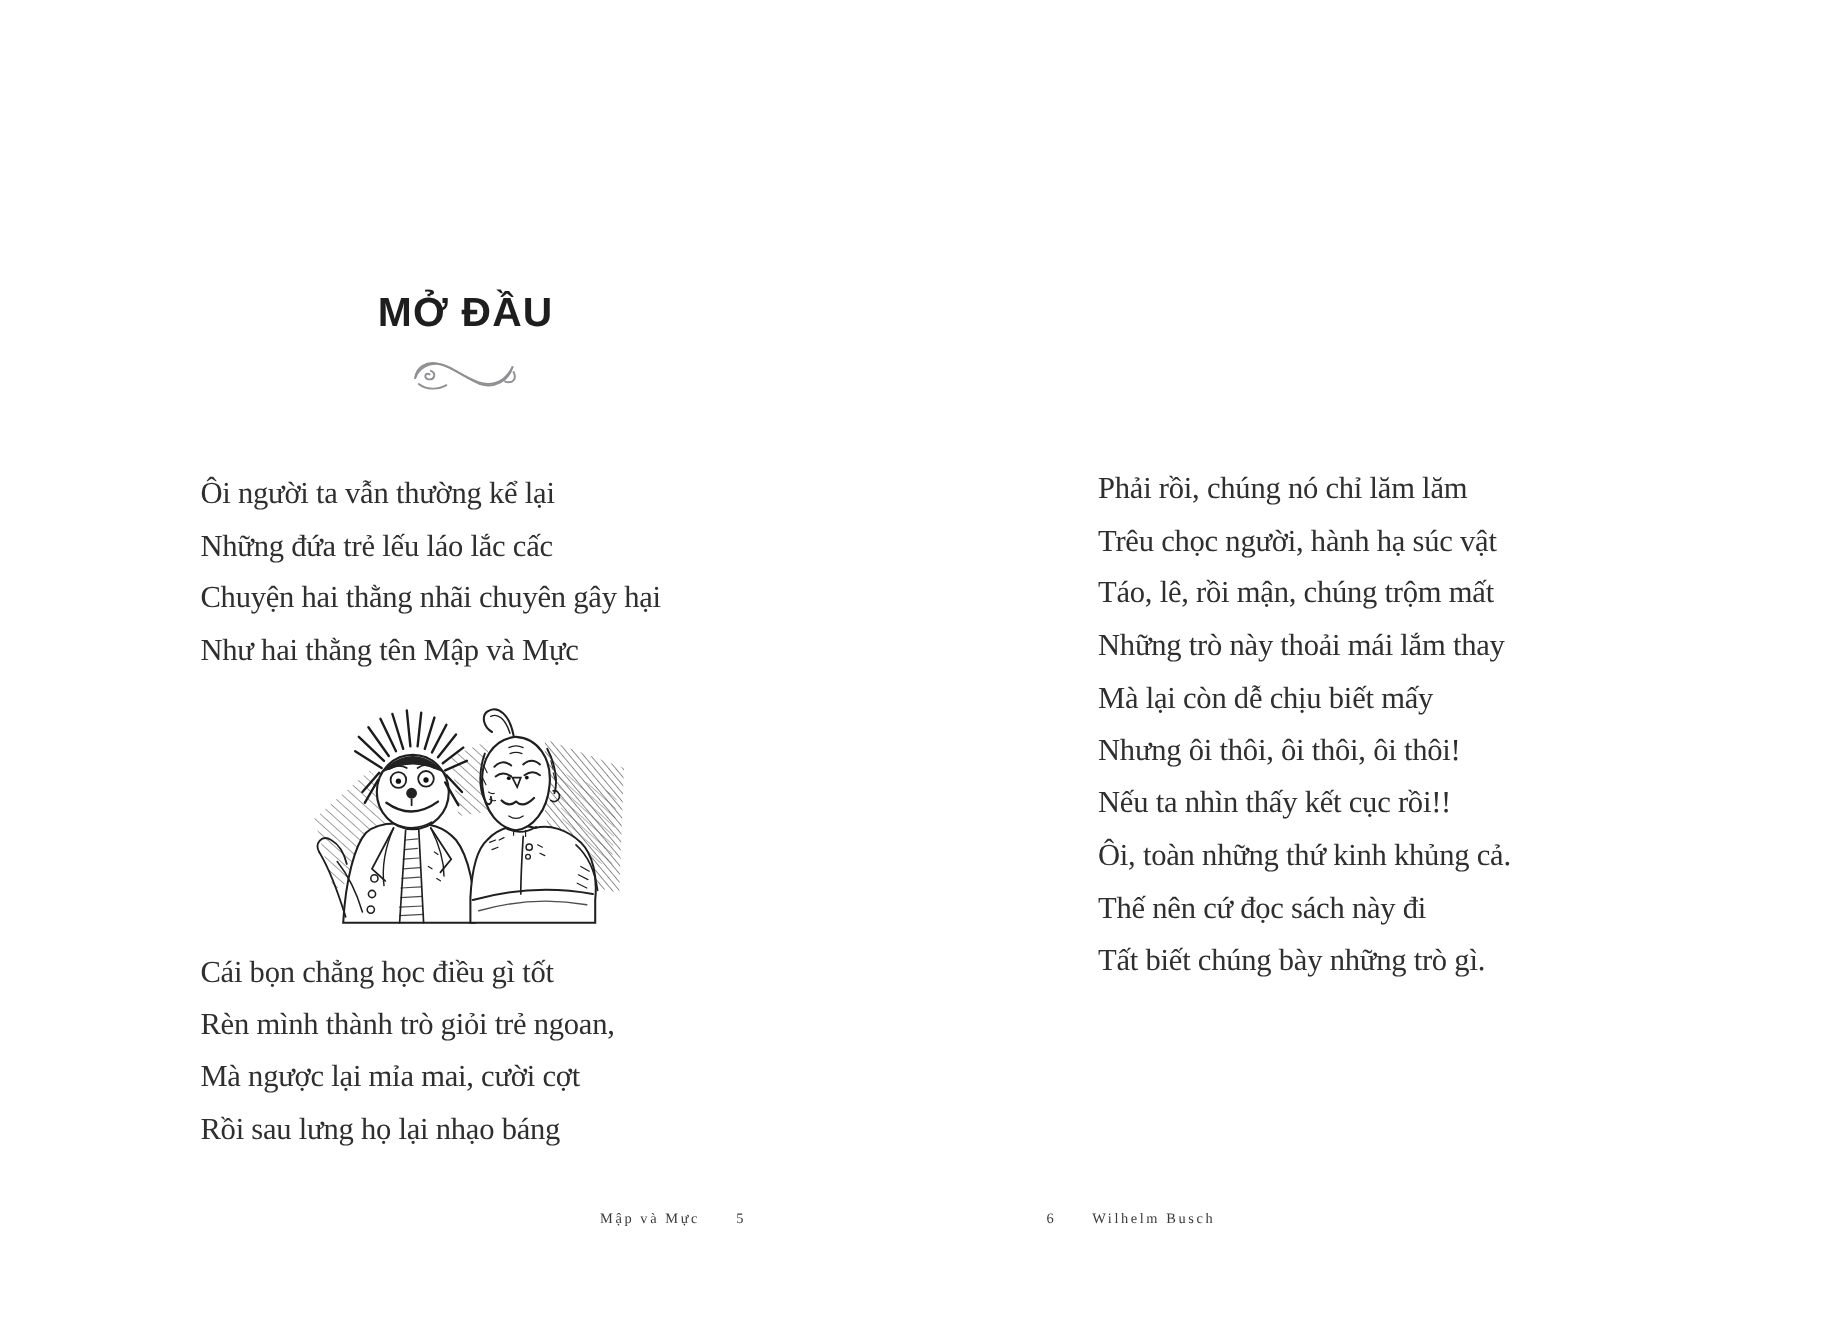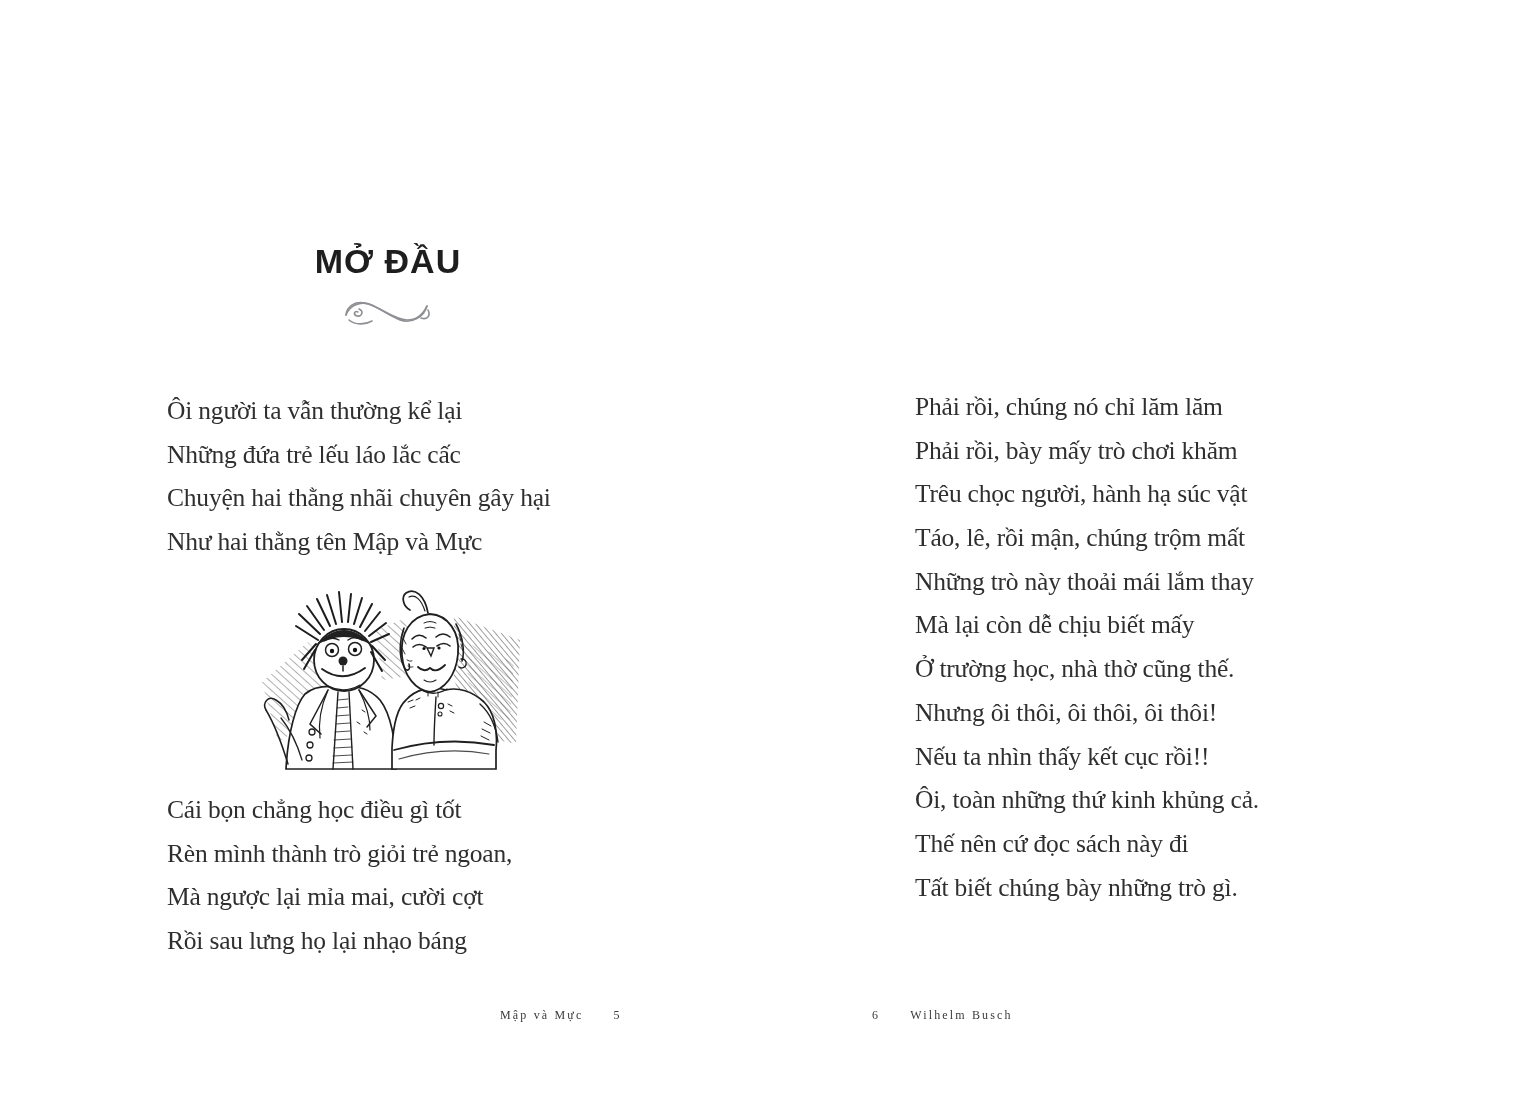--- a/index.html
+++ b/index.html
@@ -184,26 +184,24 @@
     <span>Mập và Mực</span>
     <span class="gap"></span>
     <span>5</span>
   </div>
 </div>
 
 <div class="abs" style="left:769px;top:0;width:770px;height:1099px;">
 
   <div class="abs poem" style="left:146px;top:350px;margin-top:35px;">
     <div class="line">Phải rồi, chúng nó chỉ lăm lăm</div>
-    <div class="line">Phải rồi, bày mấy trò chơi khăm</div>
     <div class="line">Trêu chọc người, hành hạ súc vật</div>
     <div class="line">Táo, lê, rồi mận, chúng trộm mất</div>
     <div class="line">Những trò này thoải mái lắm thay</div>
     <div class="line">Mà lại còn dễ chịu biết mấy</div>
-    <div class="line">Ở trường học, nhà thờ cũng thế.</div>
     <div class="line">Nhưng ôi thôi, ôi thôi, ôi thôi!</div>
     <div class="line">Nếu ta nhìn thấy kết cục rồi!!</div>
     <div class="line">Ôi, toàn những thứ kinh khủng cả.</div>
     <div class="line">Thế nên cứ đọc sách này đi</div>
     <div class="line">Tất biết chúng bày những trò gì.</div>
   </div>
 
   <div class="abs footer" style="left:103px;top:1008px;">
     <span>6</span>
     <span class="gap"></span>

